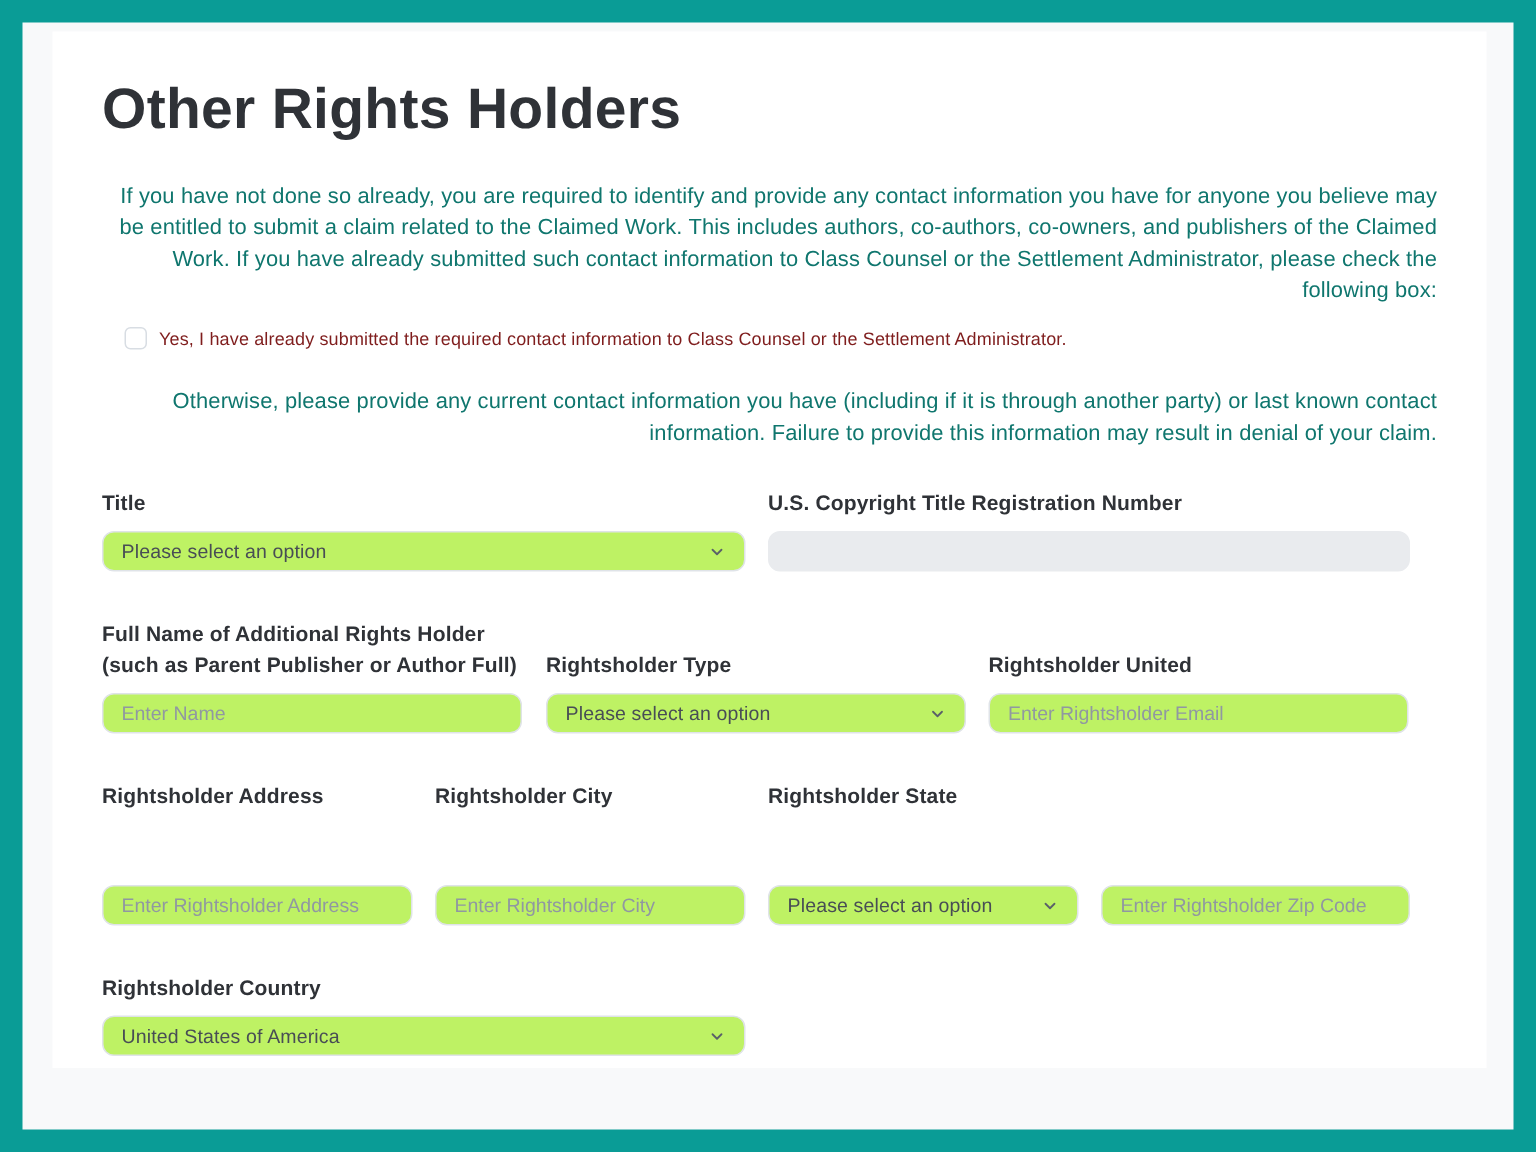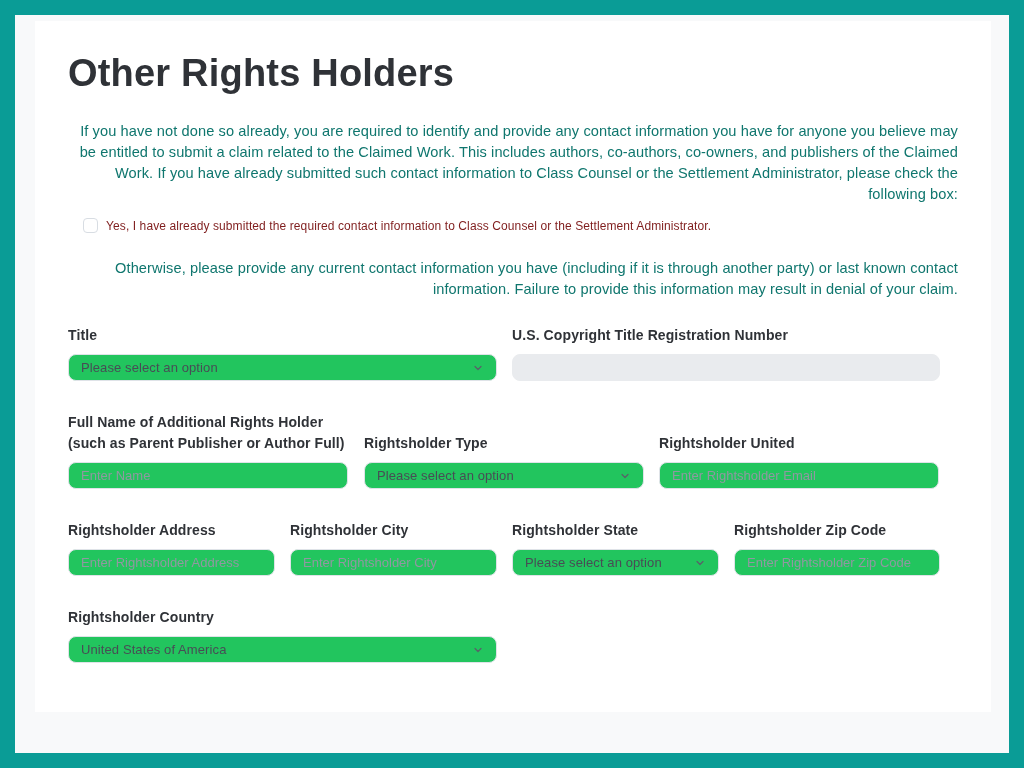--- a/index.html
+++ b/index.html
@@ -65,34 +65,34 @@
   .form { margin-top: 25px; }
   .row {
     display: flex;
     align-items: flex-end;
     gap: 15px;
   }
   .row + .row { margin-top: 31px; }
   .field { display: flex; flex-direction: column; }
   .field.half { width: 429px; }
   .field.third { width: 280px; }
-  .field.quarter { width: 207px; }
+  .field.quarter { width: 207px; gap: 41px; }
   .field > label {
     font-size: 14px;
     font-weight: 700;
     color: #2f3237;
     line-height: 21px;
     margin-bottom: 8px;
     letter-spacing: 0.1px;
   }
   .control {
     height: 27px;
     border: 1px solid #dfe3e8;
     border-radius: 8px;
-    background: #22c55e;
+    background: #bef264;
     font-size: 13px;
     font-family: "Liberation Sans", sans-serif;
     padding: 0 12px;
     width: 100%;
   }
   input.control { color: #43474e; }
   input.control::placeholder { color: #9098a1; opacity: 1; }
   input.control:disabled {
     background: #e9ebee;
     border-color: #e9ebee;
@@ -183,21 +183,20 @@
           <div class="control select">
             <span class="select-value">Please select an option</span>
             <span class="chev">
               <svg width="12" height="12" viewBox="0 0 24 24">
                   <path d="M6 9l6 6 6-6" fill="none" stroke="#5a6069" stroke-width="2.4" stroke-linecap="round" stroke-linejoin="round"></path>
                 </svg>
             </span>
           </div>
         </div>
         <div class="field quarter" style="width:206px">
-          <label>Rightsholder Zip Code</label>
           <input class="control" type="text" placeholder="Enter Rightsholder Zip Code" style="">
         </div>
       </div>
 
       <div class="row">
         <div class="field half">
           <label>Rightsholder Country</label>
           <div class="control select">
             <span class="select-value">United States of America</span>
             <span class="chev">

